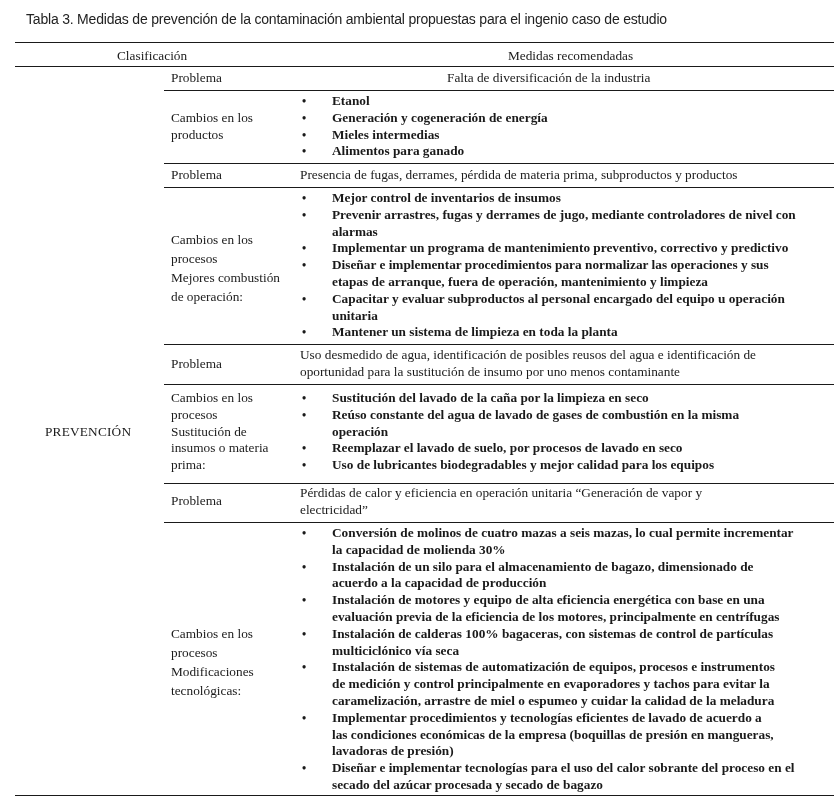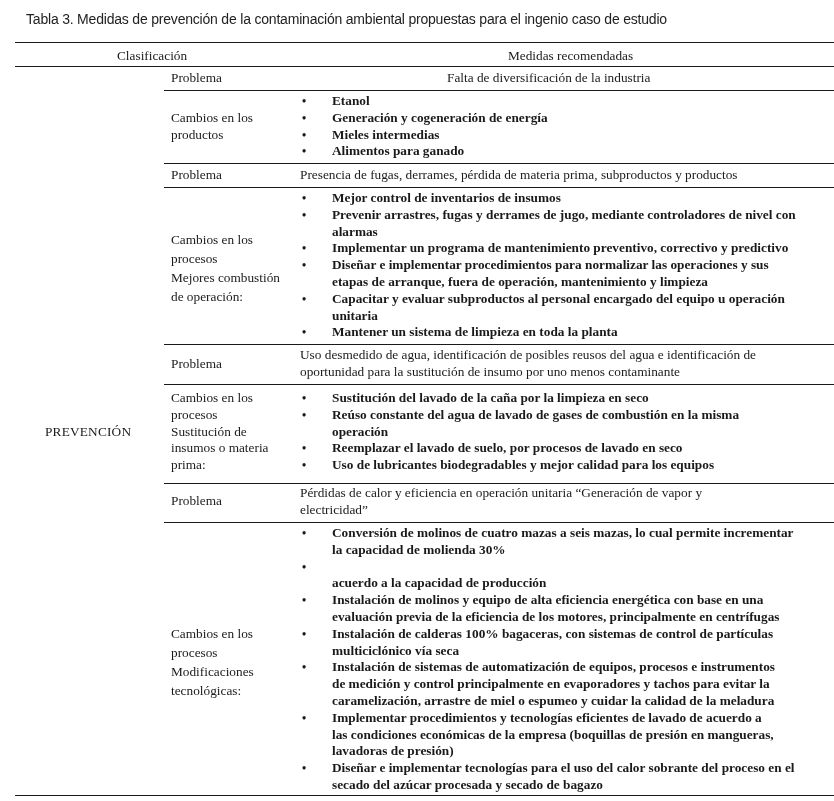--- a/index.html
+++ b/index.html
@@ -94,22 +94,22 @@
   </div>
   <div class="hline" style="left:149px;top:480px;width:670px;"></div>
   <div class="txt" style="left:156px;top:582px;line-height:19px;">
     <div>Cambios en los</div>
     <div>procesos</div>
     <div>Modificaciones</div>
     <div>tecnológicas:</div>
   </div>
   <ul class="bul" style="left:287px;top:483px;">
     <li><span>Conversión de molinos de cuatro mazas a seis mazas, lo cual permite incrementar</span><br><span>la capacidad de molienda 30%</span></li>
-    <li><br><span>acuerdo a la capacidad de producción</span></li>
-    <li><span>Instalación de molinos y equipo de alta eficiencia energética con base en una</span><br><span>evaluación previa de la eficiencia de los motores, principalmente en centrífugas</span></li>
+    <li><span>Instalación de un silo para el almacenamiento de bagazo, dimensionado de</span><br><span>acuerdo a la capacidad de producción</span></li>
+    <li><span>Instalación de motores y equipo de alta eficiencia energética con base en una</span><br><span>evaluación previa de la eficiencia de los motores, principalmente en centrífugas</span></li>
     <li><span>Instalación de calderas 100% bagaceras, con sistemas de control de partículas</span><br><span>multiciclónico vía seca</span></li>
     <li><span>Instalación de sistemas de automatización de equipos, procesos e instrumentos</span><br><span>de medición y control principalmente en evaporadores y tachos para evitar la</span><br><span>caramelización, arrastre de miel o espumeo y cuidar la calidad de la meladura</span></li>
     <li><span>Implementar procedimientos y tecnologías eficientes de lavado de acuerdo a</span><br><span>las condiciones económicas de la empresa (boquillas de presión en mangueras,</span><br><span>lavadoras de presión)</span></li>
     <li><span>Diseñar e implementar tecnologías para el uso del calor sobrante del proceso en el</span><br><span>secado del azúcar procesada y secado de bagazo</span></li>
   </ul>
 
   <div class="hline" style="left:0;top:753px;width:819px;"></div>
 </div>
 
 </body></html>

